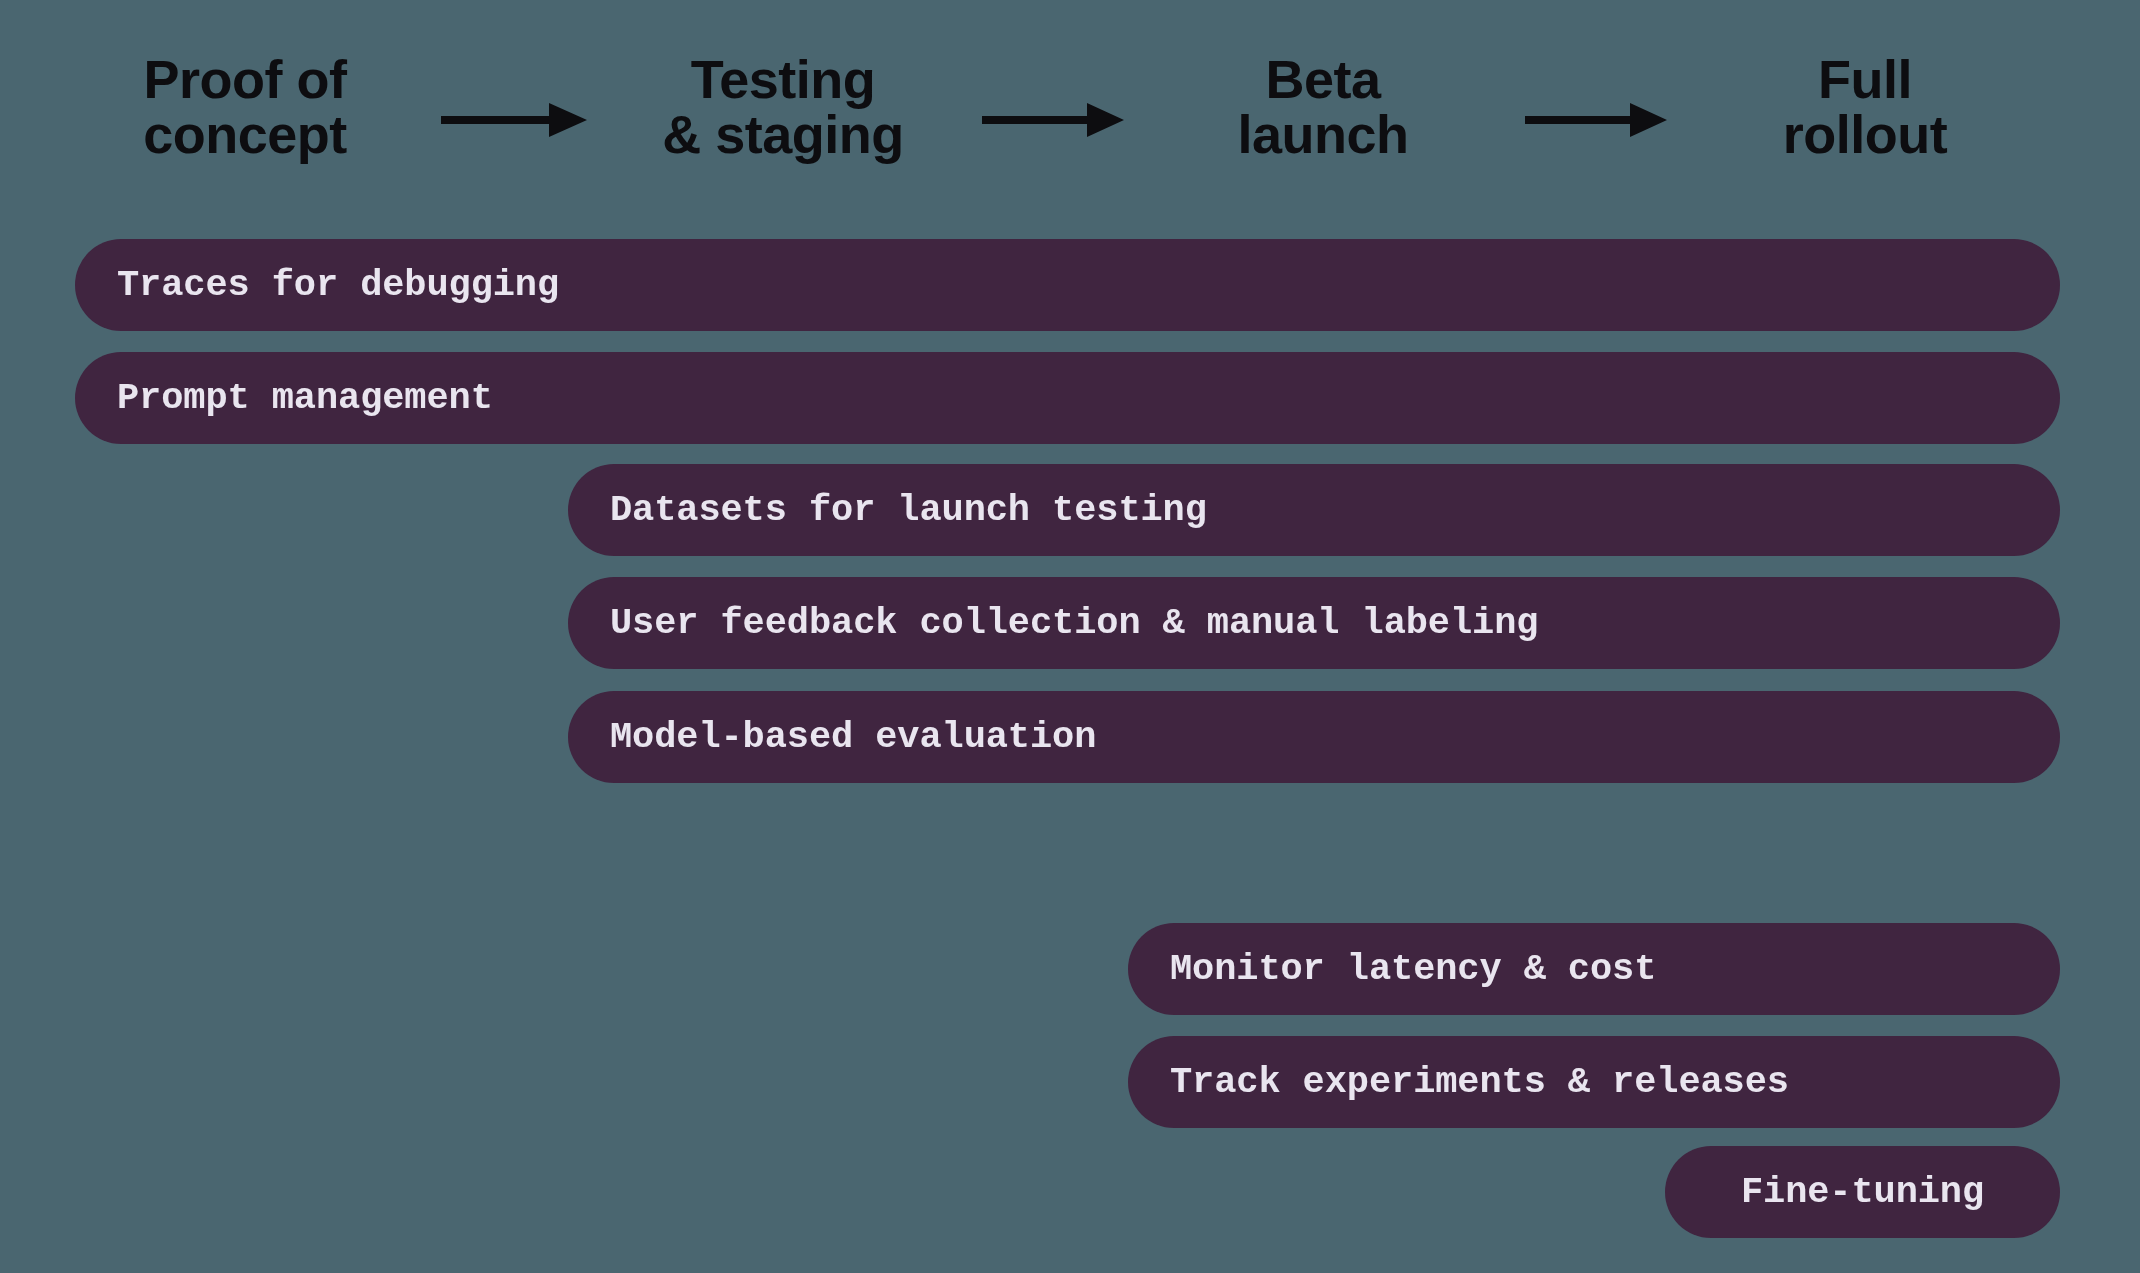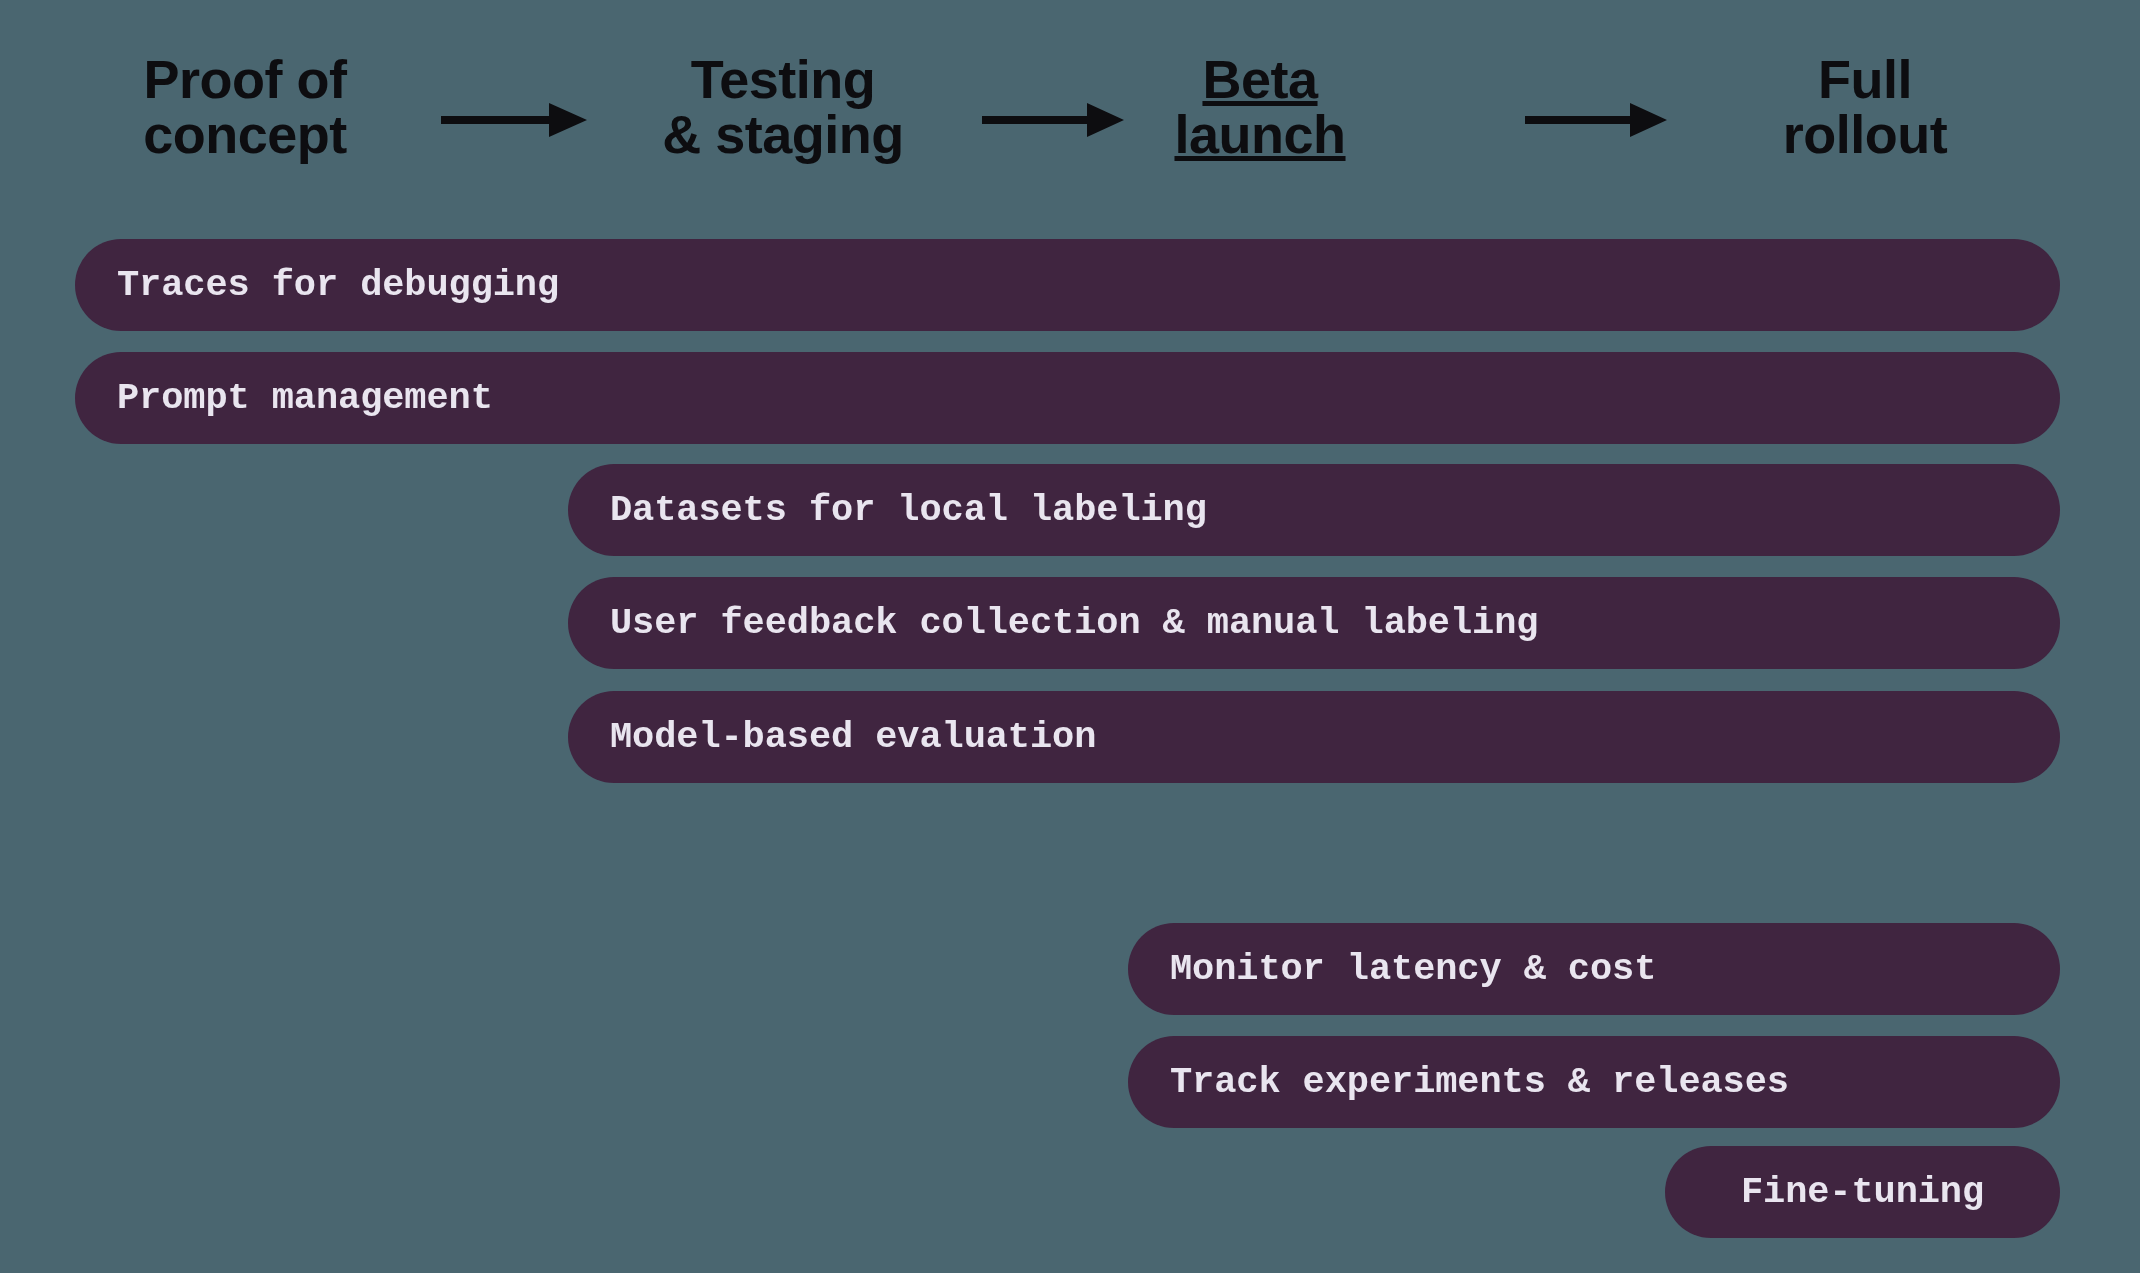--- a/index.html
+++ b/index.html
@@ -92,21 +92,21 @@
 
     <div class="phase-label" style="left:613px;">Testing
 &amp; staging</div>
 
     <div class="phase-arrow" style="left:982px;width:142px;">
       <svg width="142" height="44" viewBox="0 0 142 44" aria-hidden="true">
         <path d="M0 18 H105 V5 L142 22 L105 39 V26 H0 Z" fill="#0d0d10"></path>
       </svg>
     </div>
 
-    <div class="phase-label" style="left:1090px;text-decoration:underline;">Beta
+    <div class="phase-label" style="left:1153px;">Beta
 launch</div>
 
     <div class="phase-arrow" style="left:1525px;width:142px;">
       <svg width="142" height="44" viewBox="0 0 142 44" aria-hidden="true">
         <path d="M0 18 H105 V5 L142 22 L105 39 V26 H0 Z" fill="#0d0d10"></path>
       </svg>
     </div>
 
     <div class="phase-label" style="left:1695px;">Full
 rollout</div>
@@ -116,21 +116,21 @@
 
     <div class="bar align-left" style="left:75px;top:203px;width:1985px;">
       <span class="bar-label">Traces for debugging</span>
     </div>
 
     <div class="bar align-left" style="left:75px;top:316px;width:1985px;text-align:right;">
       <span class="bar-label">Prompt management</span>
     </div>
 
     <div class="bar align-left" style="left:568px;top:428px;width:1492px;">
-      <span class="bar-label">Datasets for local labeling</span>
+      <span class="bar-label">Datasets for launch testing</span>
     </div>
 
     <div class="bar align-left" style="left:568px;top:541px;width:1492px;">
       <span class="bar-label">User feedback collection &amp; manual labeling</span>
     </div>
 
     <div class="bar align-left" style="left:568px;top:655px;width:1492px;">
       <span class="bar-label">Model-based evaluation</span>
     </div>
 

